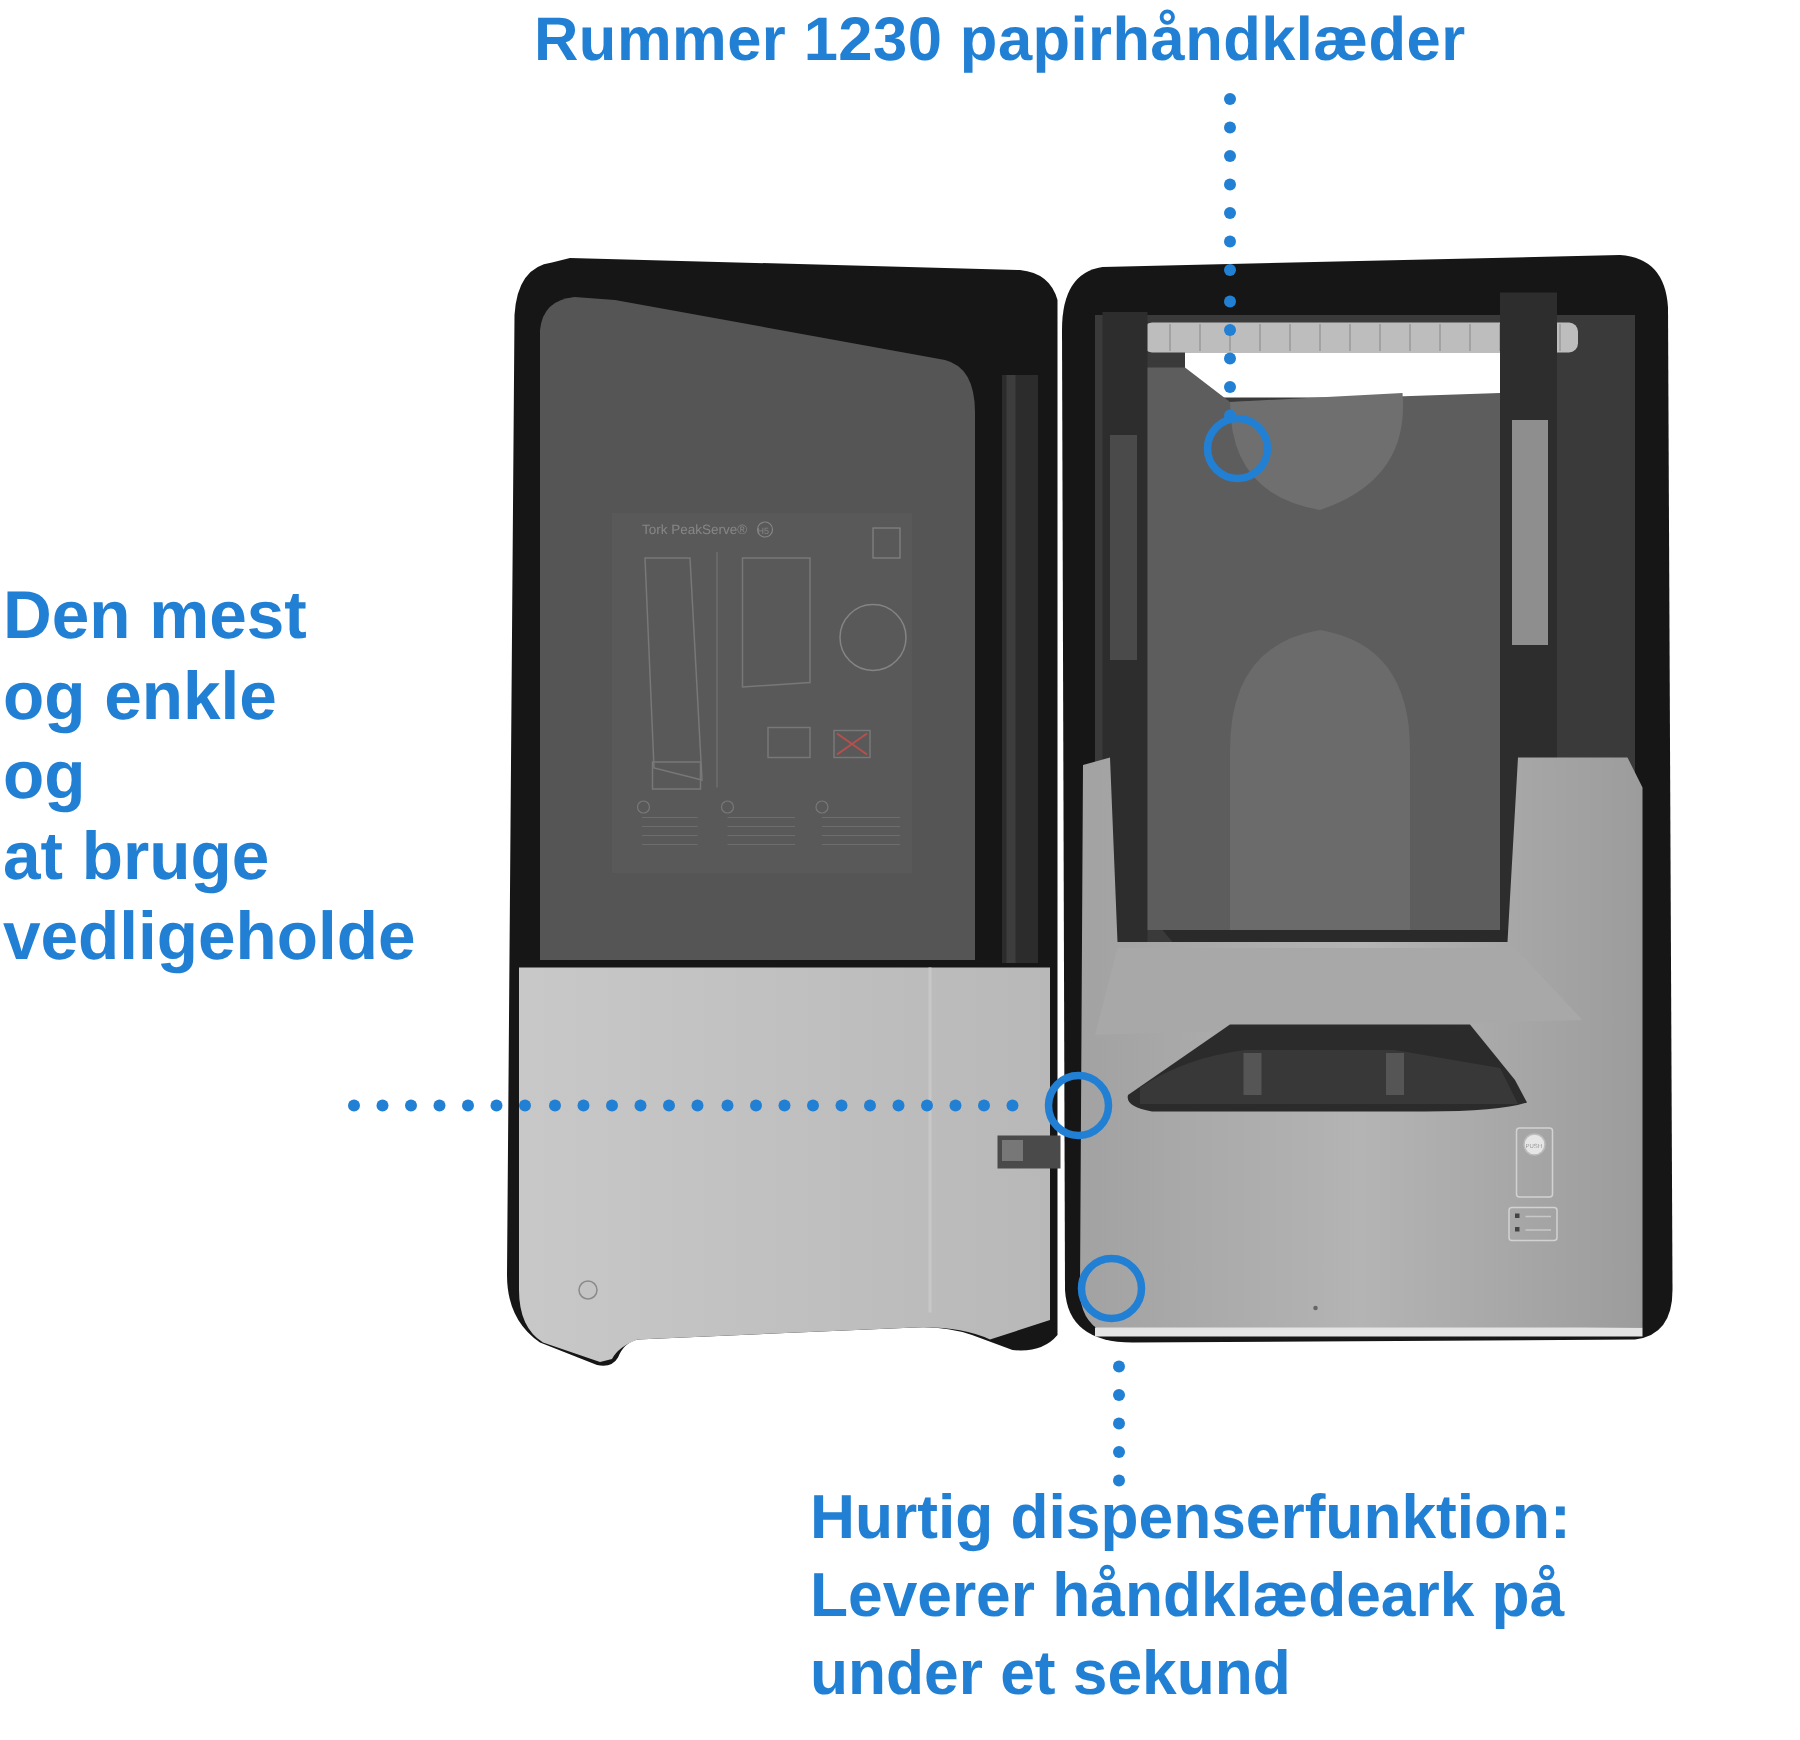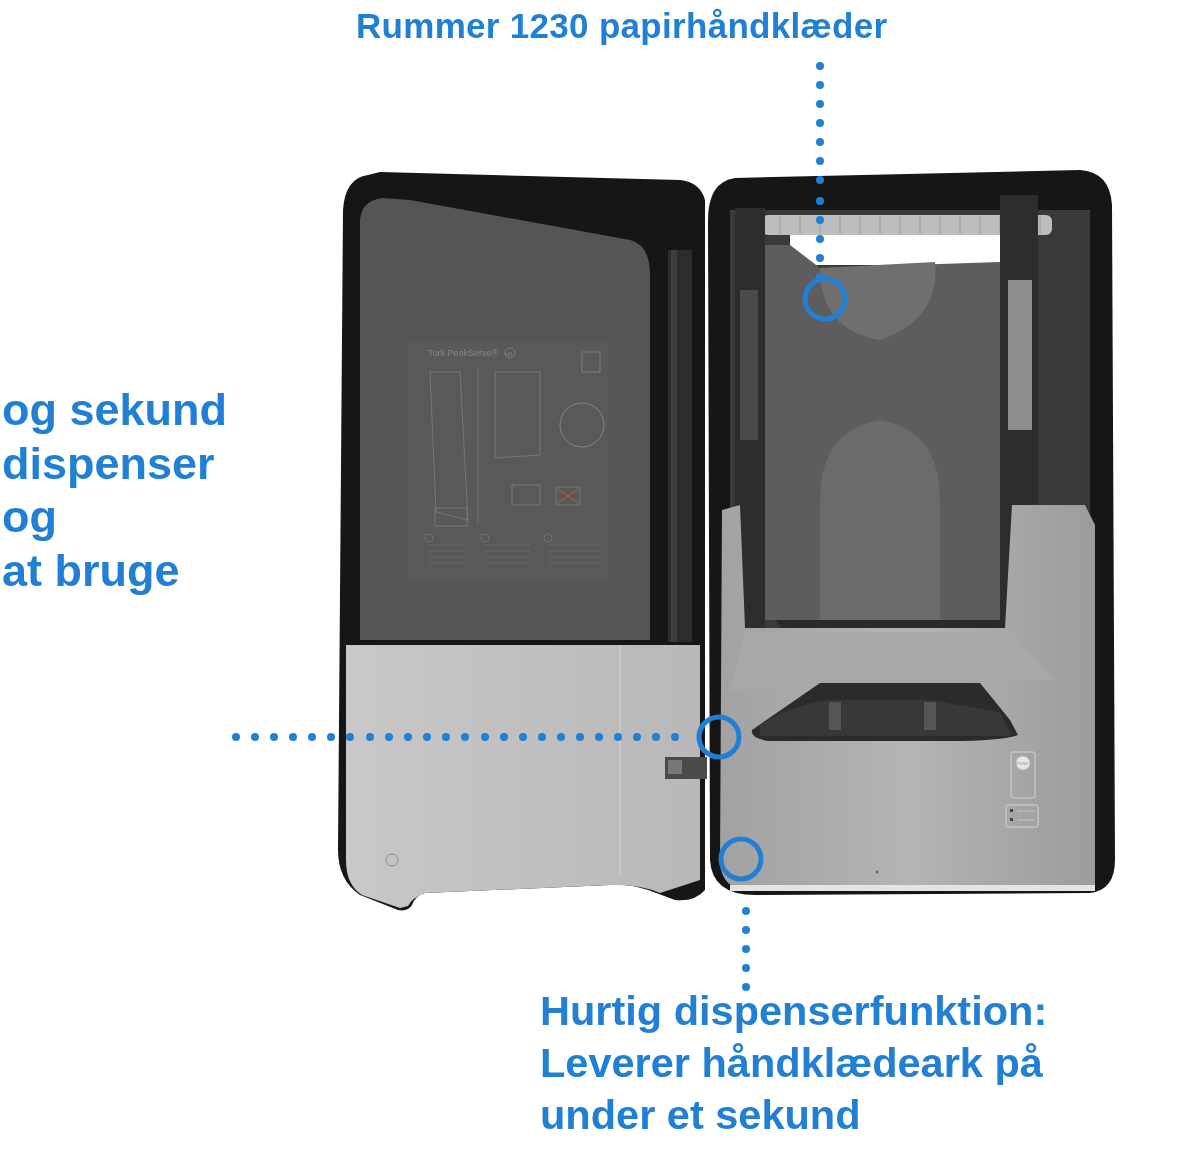--- a/index.html
+++ b/index.html
@@ -1,34 +1,35 @@
 <!DOCTYPE html>
 <html><head>
 <meta charset="utf-8">
 <style>
   html,body{margin:0;padding:0;background:#ffffff;}
   body{width:1200px;height:1160px;position:relative;overflow:hidden;font-family:"Liberation Sans",sans-serif;}
   .callout{position:absolute;color:#2280d4;font-weight:bold;font-family:"Liberation Sans",sans-serif;margin:0;}
-  #top-callout{left:356px;top:4px;font-size:35px;line-height:44px;white-space:nowrap;letter-spacing:0.3px;}
+  #top-callout{left:356px;top:4px;font-size:41px;line-height:44px;white-space:nowrap;letter-spacing:0.3px;}
   #left-callout{left:2px;top:383px;font-size:45px;line-height:53.5px;width:330px;}
   #left-callout span{display:block;white-space:nowrap;}
   #bottom-callout{left:540px;top:985px;font-size:41.5px;line-height:52px;width:670px;}
   #bottom-callout span{display:block;white-space:nowrap;}
   svg{position:absolute;left:0;top:0;}
 </style>
 </head>
 <body>
 
 <p class="callout" id="top-callout">Rummer 1230 papirhåndklæder</p>
 
 <div class="callout" id="left-callout">
-  <span>og sekund</span>
-  <span>dispenser</span>
+  <span>Den mest</span>
+  <span>og enkle</span>
   <span>og</span>
   <span>at bruge</span>
+  <span>vedligeholde</span>
 </div>
 
 <div class="callout" id="bottom-callout">
   <span>Hurtig dispenserfunktion:</span>
   <span>Leverer håndklædeark på</span>
   <span>under et sekund</span>
 </div>
 
 <svg width="1200" height="1160" viewBox="0 0 1200 1160">
   <defs>

